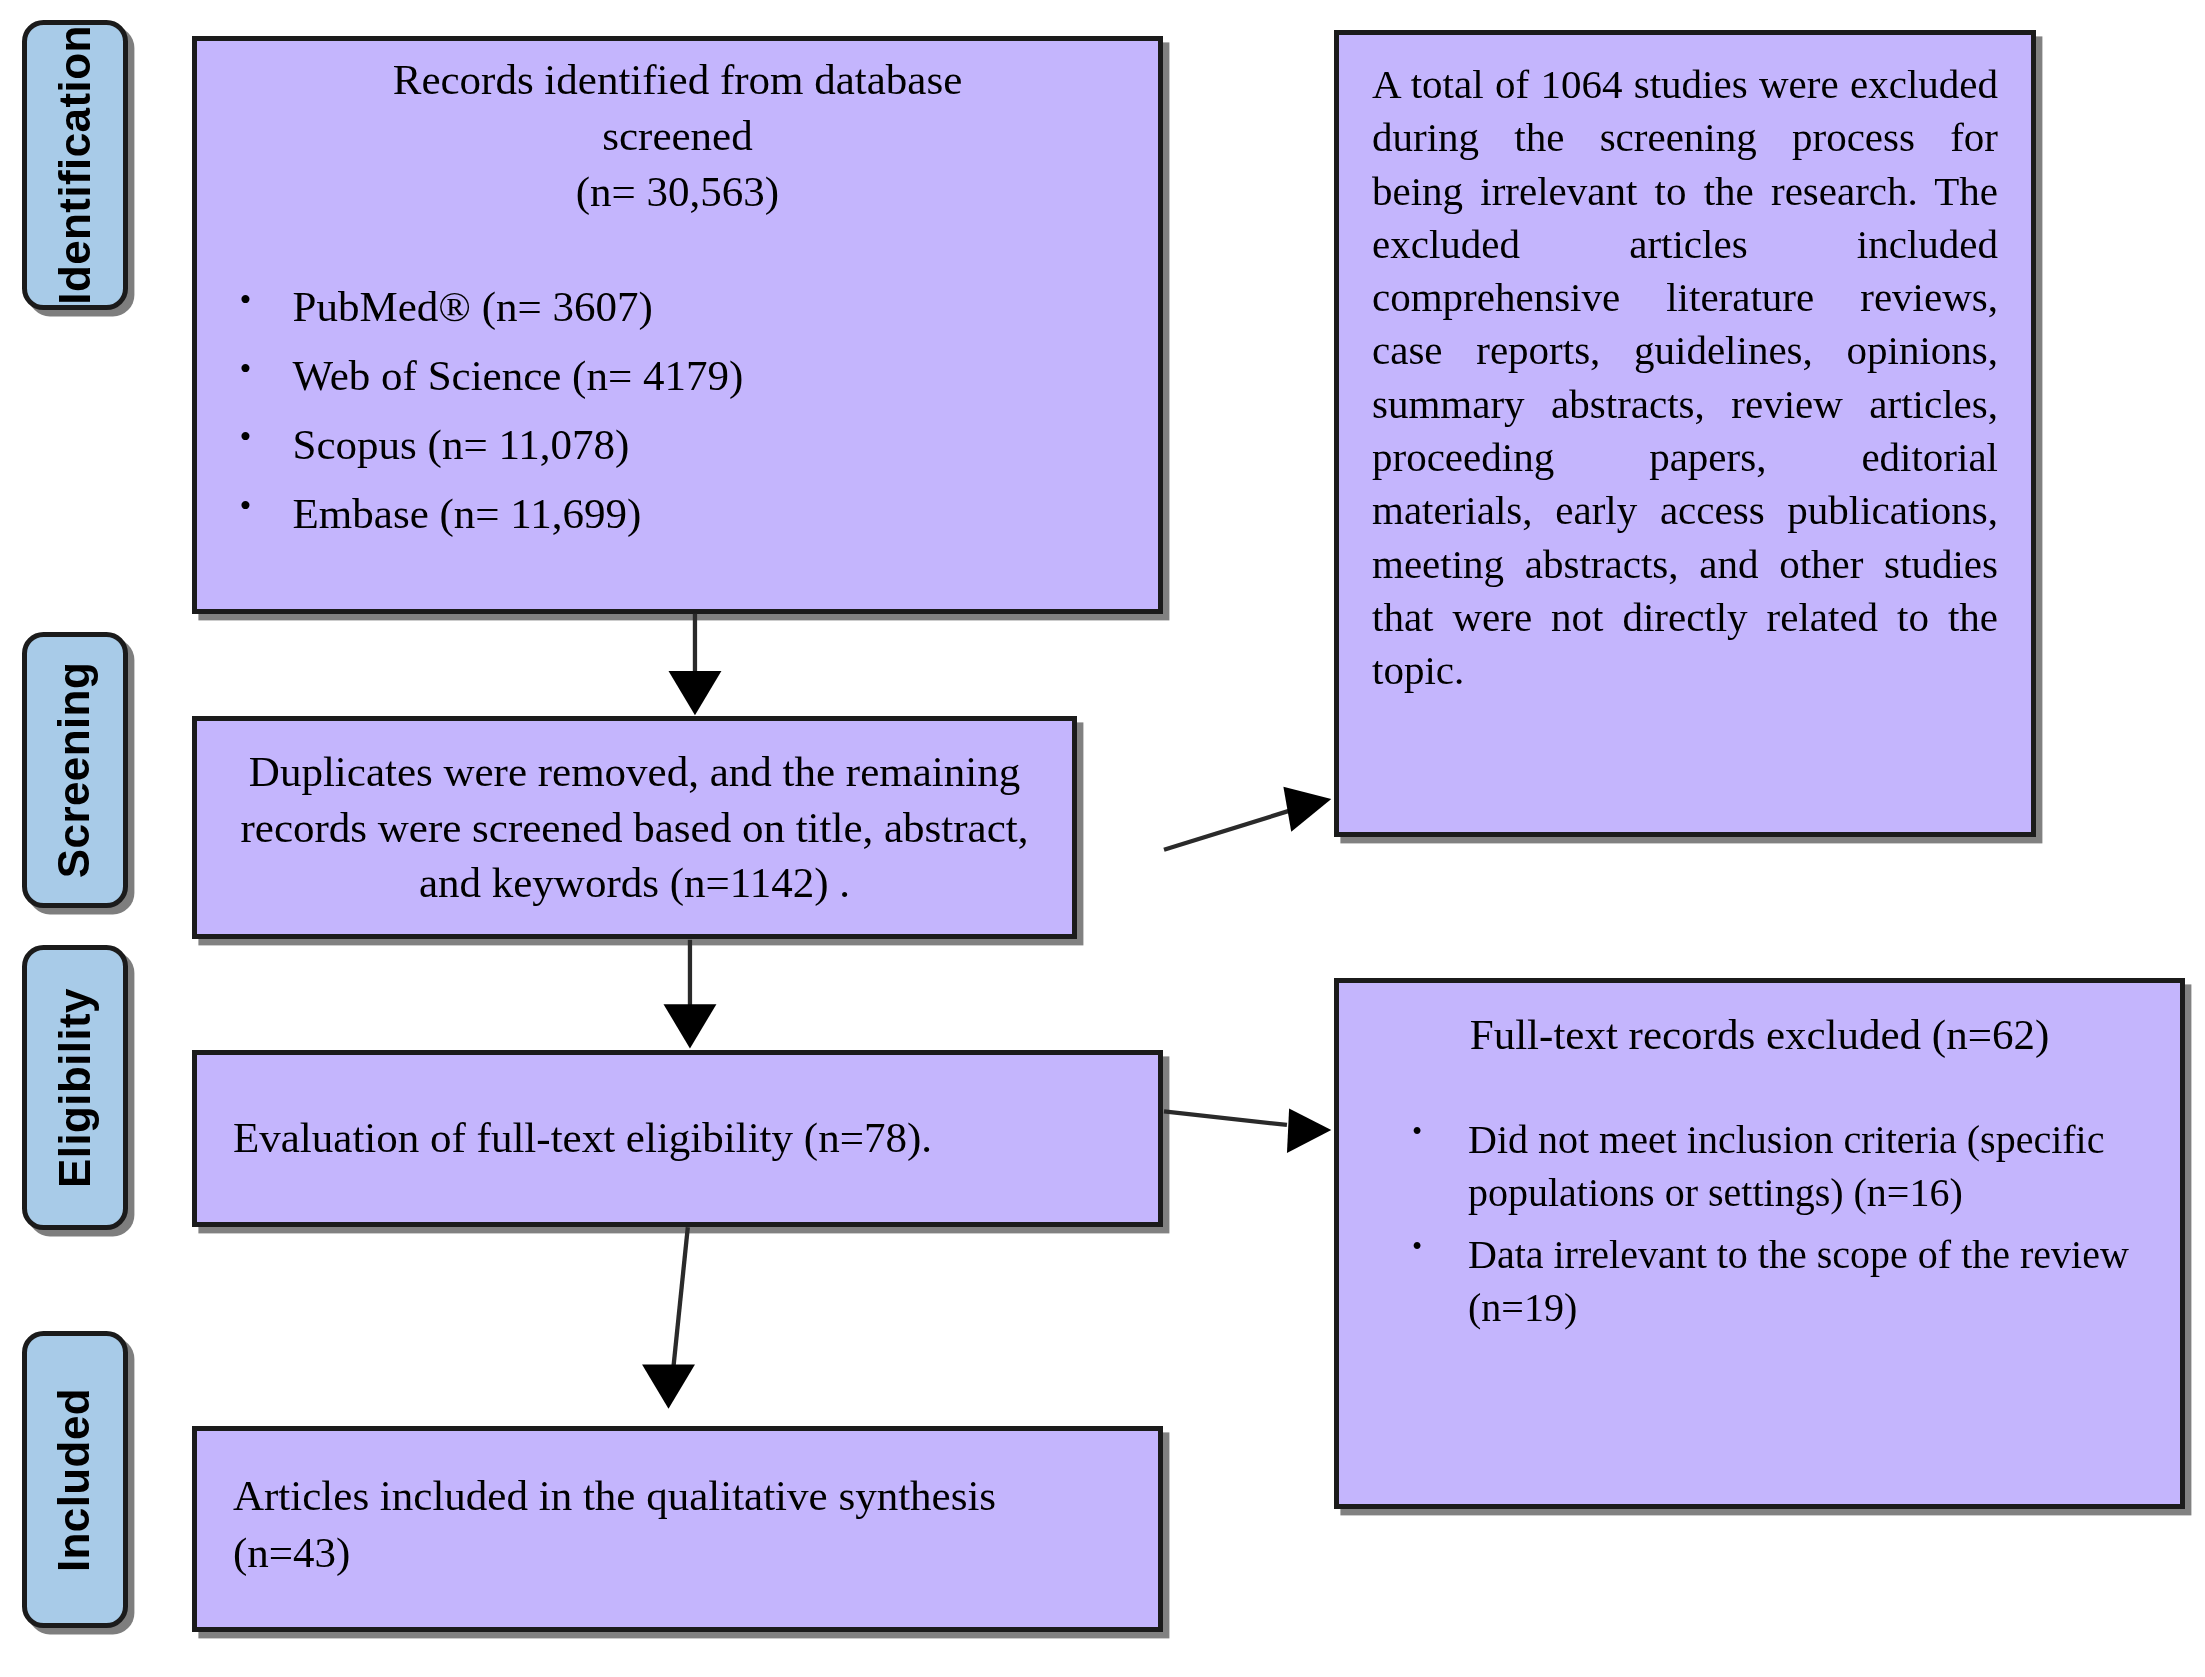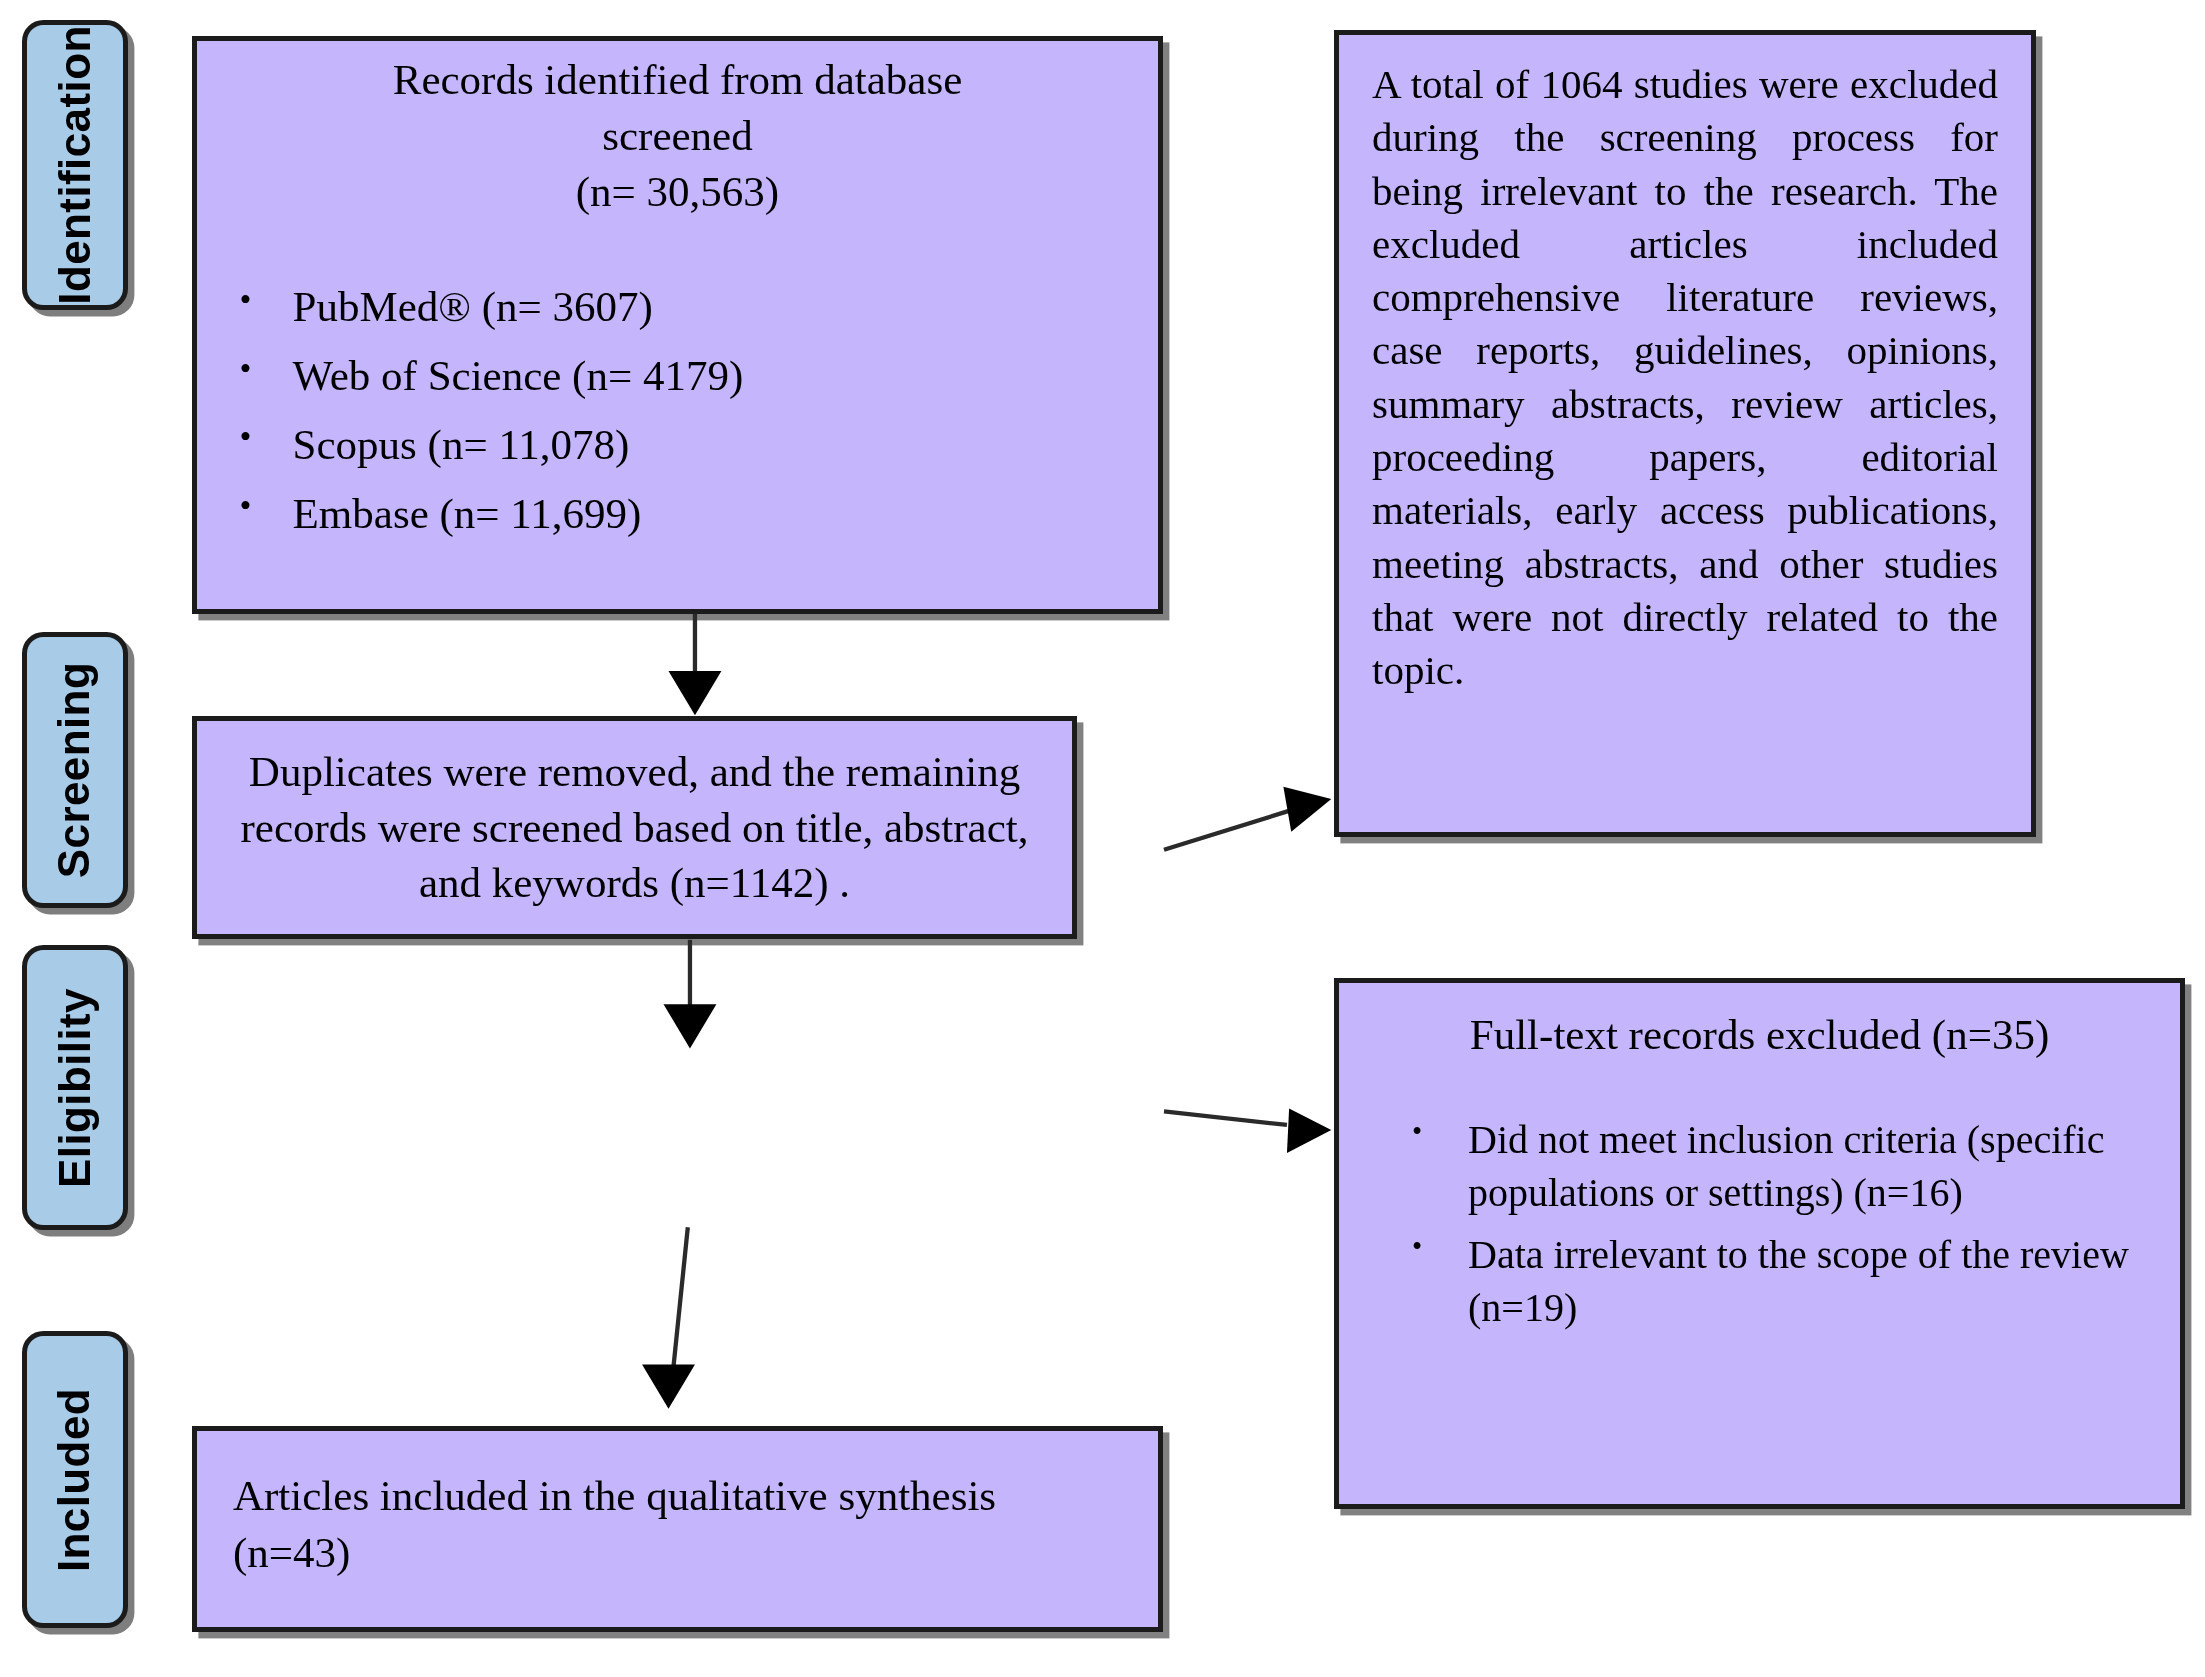--- a/index.html
+++ b/index.html
@@ -170,37 +170,42 @@
       </ul>
     </div>
   </div>
 
   <div class="flow-box" style="left:192px; top:716px; width:885px; height:223px;">
     <div class="box-inner" style="padding:18.6px 33px; display:flex; align-items:center; justify-content:center;">
       <div class="bx-center">Duplicates were removed, and the remaining records were screened based on title, abstract, and keywords (n=1142) .</div>
     </div>
   </div>
 
+  <div class="flow-box" style="left:192px; top:1050px; width:971px; height:177px;">
+    <div class="box-inner" style="padding:14.3px 36px; display:flex; align-items:center; justify-content:flex-start;">
+      <div class="bx-title-left">Evaluation of full-text eligibility (n=78).</div>
+    </div>
+  </div>
 
   <div class="flow-box" style="left:192px; top:1426px; width:971px; height:206px;">
     <div class="box-inner" style="padding:37px 36px;">
       <div class="bx-title-left">Articles included in the qualitative synthesis</div>
       <div class="bx-title-left">(n=43)</div>
     </div>
   </div>
 
   <div class="flow-box" style="left:1334px; top:30px; width:702px; height:807px;">
     <div class="box-inner" style="padding:23px 33px;">
       <div class="bx-para">A total of 1064  studies were excluded during the screening process for being irrelevant to the research. The excluded articles included comprehensive literature reviews, case reports, guidelines, opinions, summary abstracts, review articles, proceeding papers, editorial materials, early access publications, meeting abstracts, and other studies that were not directly related to the topic.</div>
     </div>
   </div>
 
   <div class="flow-box" style="left:1334px; top:978px; width:851px; height:531px;">
     <div class="box-inner" style="padding:24px 29px;">
-      <div class="bx-center">Full-text records excluded (n=35)</div>
+      <div class="bx-center">Full-text records excluded (n=62)</div>
       <ul class="bullets sm" style="margin-top:51px;">
         <li>
           <span>Did not meet inclusion criteria (specific populations or settings) (n=16)</span>
         </li>
         <li>
           <span>Data irrelevant to the scope of the review (n=19)</span>
         </li>
       </ul>
     </div>
   </div>

